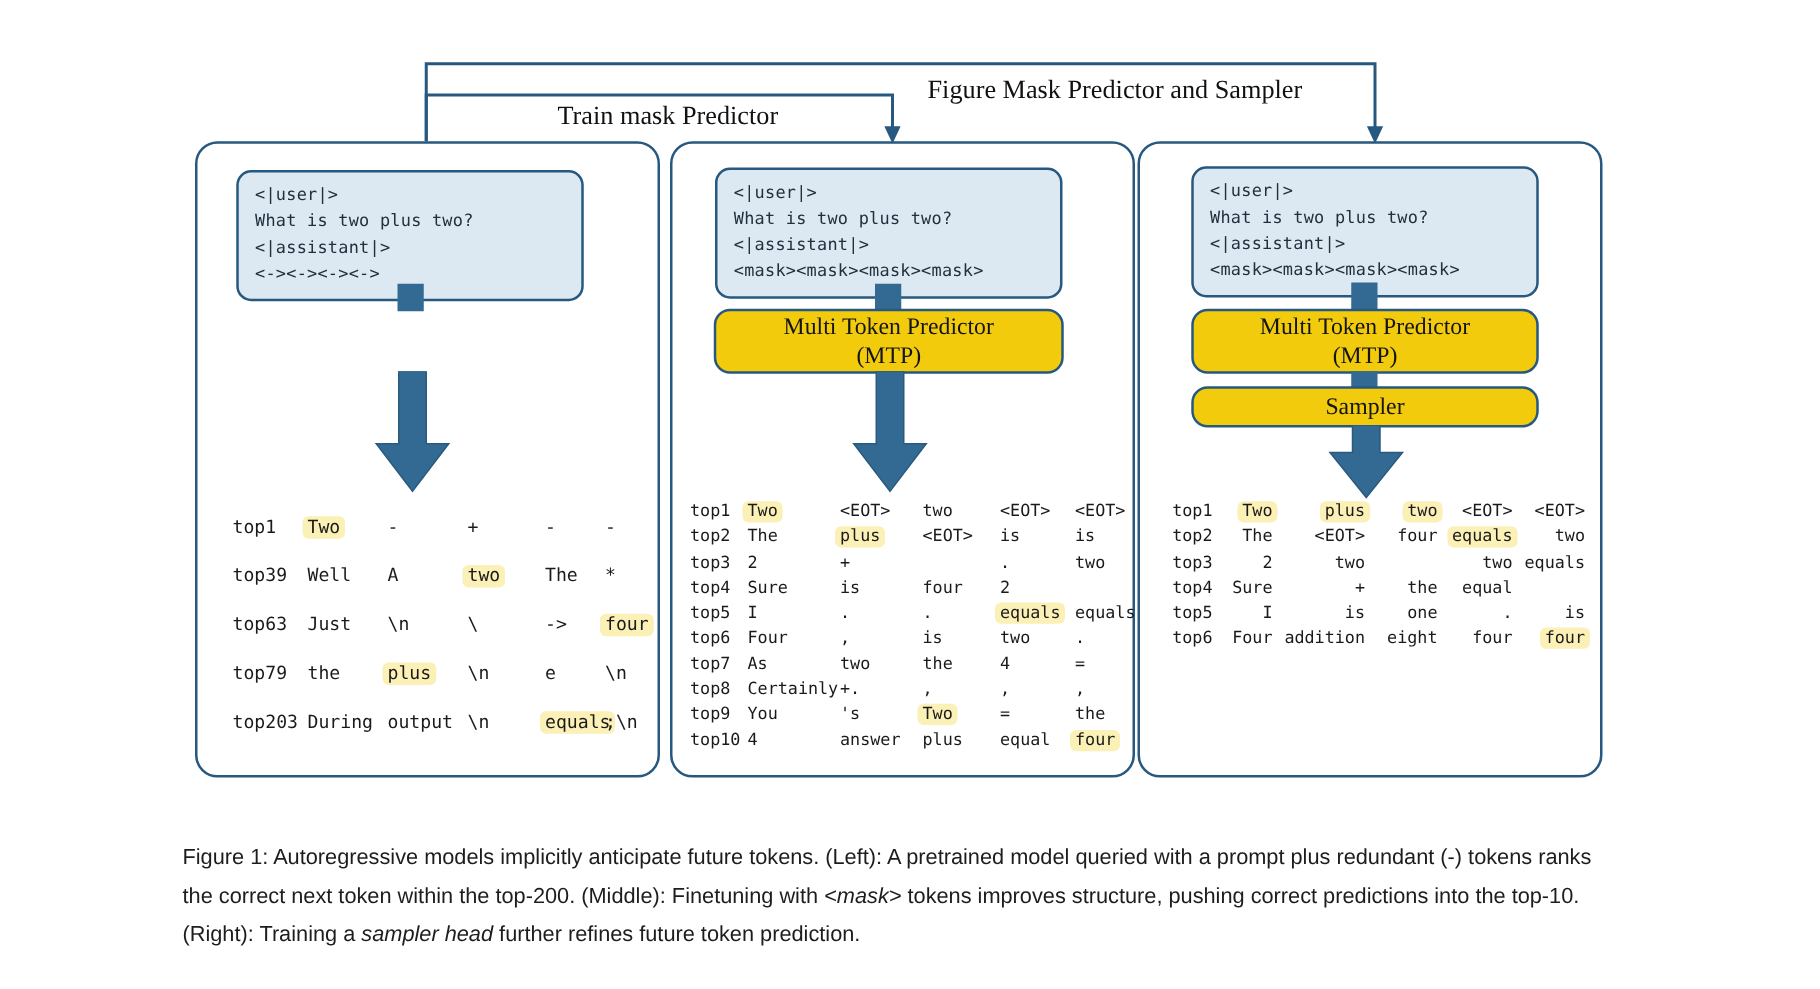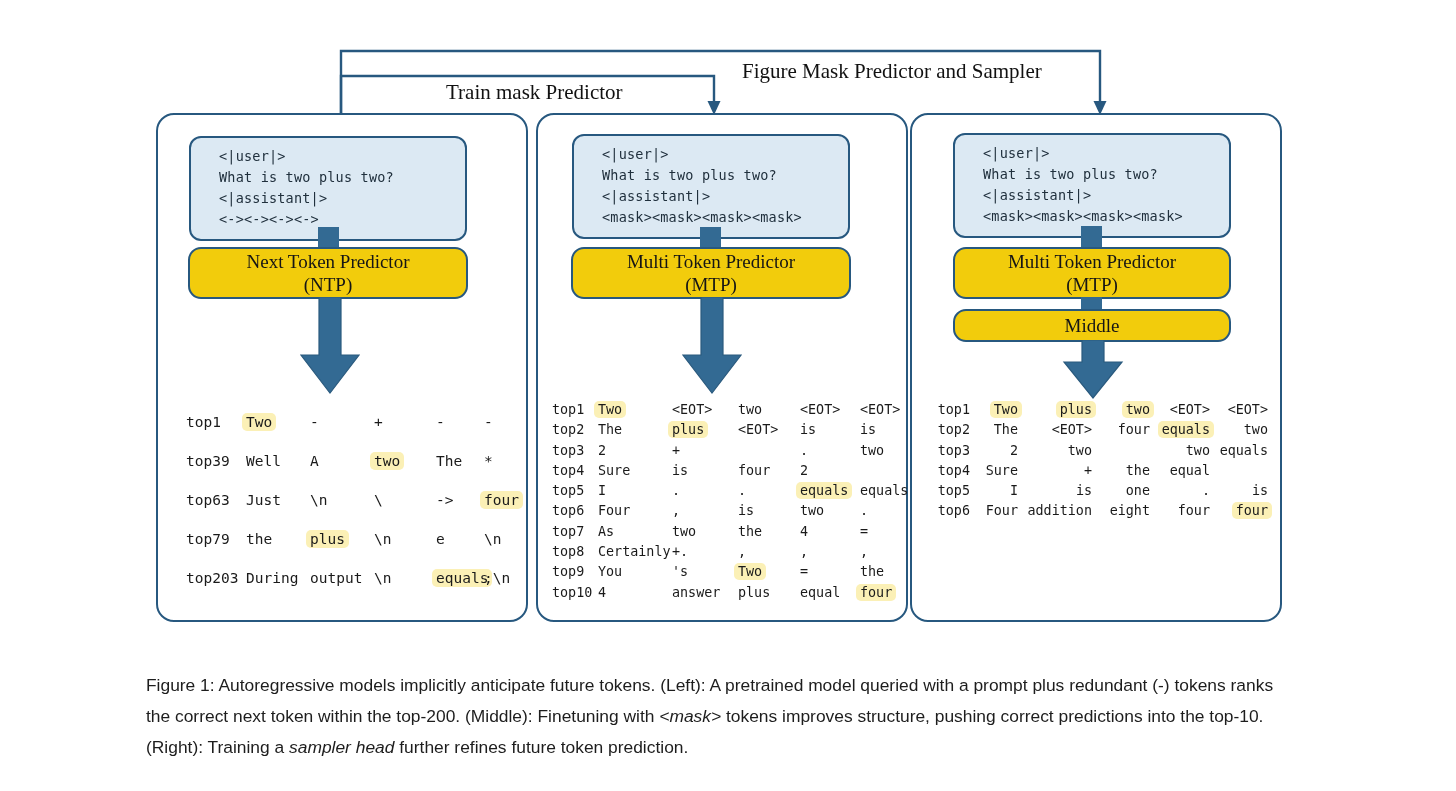--- a/index.html
+++ b/index.html
@@ -37,21 +37,21 @@
   #panel-mid   {left:536px;  top:113px; width:372px; height:509px;}
   #panel-right {left:910px;  top:113px; width:372px; height:509px;}
 
   
   .prompt-box{
     position:absolute;
     background:#DCE9F3;
     border:2.5px solid #27587F;
     border-radius:12px;
     box-sizing:border-box;
-    padding:8px 12px 9px 28px;
+    padding:8px 12px 9px 13px;
     font-family:"DejaVu Sans Mono","Liberation Mono",monospace;
     font-size:13.5px;
     line-height:1.55;
     color:#20303d;
     white-space:pre;
     letter-spacing:.2px;
   }
   #prompt-left {left:189px;  top:136px; width:278px;}
   #prompt-mid  {left:572px;  top:134px; width:278px;}
   #prompt-right{left:953px;  top:133px; width:278px;}
@@ -140,24 +140,20 @@
 
   <div class="panel" id="panel-left"></div>
 
   <div class="prompt-box" id="prompt-left">&lt;|user|&gt;
 What is two plus two?
 &lt;|assistant|&gt;
 &lt;-&gt;&lt;-&gt;&lt;-&gt;&lt;-&gt;</div>
 
   <div class="stub" id="stub-left"></div>
 
-  <div class="model-box" id="model-left">
-    <span>Next Token Predictor</span>
-    <span>(NTP)</span>
-  </div>
 
   <svg class="big-arrow" style="left:295px;top:297px;" width="70" height="98" viewBox="0 0 70 98" xmlns="http://www.w3.org/2000/svg">
     <polygon points="24,0 46,0 46,58 64,58 35,96 6,58 24,58" fill="#336A93" stroke="#2A5A7E" stroke-width="1.2"></polygon>
   </svg>
 
   <div class="tokens" id="tokens-left"><span class="trow"><span class="cell" style="width: 60px;">top1</span><span class="cell" style="width: 64px;"><span class="hl">Two</span></span><span class="cell" style="width: 64px;">-</span><span class="cell" style="width: 62px;">+</span><span class="cell" style="width: 48px;">-</span><span class="cell" style="width: 54px;">-</span></span><span class="trow"><span class="cell" style="width: 60px;">top39</span><span class="cell" style="width: 64px;">Well</span><span class="cell" style="width: 64px;">A</span><span class="cell" style="width: 62px;"><span class="hl">two</span></span><span class="cell" style="width: 48px;">The</span><span class="cell" style="width: 54px;">*</span></span><span class="trow"><span class="cell" style="width: 60px;">top63</span><span class="cell" style="width: 64px;">Just</span><span class="cell" style="width: 64px;">\n</span><span class="cell" style="width: 62px;">\</span><span class="cell" style="width: 48px;">-&gt;</span><span class="cell" style="width: 54px;"><span class="hl">four</span></span></span><span class="trow"><span class="cell" style="width: 60px;">top79</span><span class="cell" style="width: 64px;">the</span><span class="cell" style="width: 64px;"><span class="hl">plus</span></span><span class="cell" style="width: 62px;">\n</span><span class="cell" style="width: 48px;">e</span><span class="cell" style="width: 54px;">\n</span></span><span class="trow"><span class="cell" style="width: 60px;">top203</span><span class="cell" style="width: 64px;">During</span><span class="cell" style="width: 64px;">output</span><span class="cell" style="width: 62px;">\n</span><span class="cell" style="width: 48px;"><span class="hl">equals</span></span><span class="cell" style="width: 54px;">;\n</span></span></div>
 
   <div class="panel" id="panel-mid"></div>
 
   <div class="prompt-box" id="prompt-mid">&lt;|user|&gt;
@@ -188,21 +184,21 @@
   <div class="stub" id="stub-right"></div>
 
   <div class="model-box" id="model-right">
     <span>Multi Token Predictor</span>
     <span>(MTP)</span>
   </div>
 
   <div class="stub" id="stub-right2"></div>
 
   <div class="model-box" id="sampler-right">
-    <span>Middle</span>
+    <span>Sampler</span>
   </div>
 
   <svg class="big-arrow" style="left:1058px;top:340px;" width="70" height="60" viewBox="0 0 70 60" xmlns="http://www.w3.org/2000/svg">
     <polygon points="24,0 46,0 46,22 64,22 35,58 6,22 24,22" fill="#336A93" stroke="#2A5A7E" stroke-width="1.2"></polygon>
   </svg>
 
   <div class="tokens" id="tokens-right"><span class="trow"><span class="cell" style="width: 46px;">top1</span><span class="cell" style="width: 48px;"><span class="hl">Two</span></span><span class="cell" style="width: 74px;"><span class="hl">plus</span></span><span class="cell" style="width: 58px;"><span class="hl">two</span></span><span class="cell" style="width: 60px;">&lt;EOT&gt;</span><span class="cell" style="width: 58px;">&lt;EOT&gt;</span></span><span class="trow"><span class="cell" style="width: 46px;">top2</span><span class="cell" style="width: 48px;">The</span><span class="cell" style="width: 74px;">&lt;EOT&gt;</span><span class="cell" style="width: 58px;">four</span><span class="cell" style="width: 60px;"><span class="hl">equals</span></span><span class="cell" style="width: 58px;">two</span></span><span class="trow"><span class="cell" style="width: 46px;">top3</span><span class="cell" style="width: 48px;">2</span><span class="cell" style="width: 74px;">two</span><span class="cell" style="width: 58px;">&nbsp;</span><span class="cell" style="width: 60px;">two</span><span class="cell" style="width: 58px;">equals</span></span><span class="trow"><span class="cell" style="width: 46px;">top4</span><span class="cell" style="width: 48px;">Sure</span><span class="cell" style="width: 74px;">+</span><span class="cell" style="width: 58px;">the</span><span class="cell" style="width: 60px;">equal</span><span class="cell" style="width: 58px;">&nbsp;</span></span><span class="trow"><span class="cell" style="width: 46px;">top5</span><span class="cell" style="width: 48px;">I</span><span class="cell" style="width: 74px;">is</span><span class="cell" style="width: 58px;">one</span><span class="cell" style="width: 60px;">.</span><span class="cell" style="width: 58px;">is</span></span><span class="trow"><span class="cell" style="width: 46px;">top6</span><span class="cell" style="width: 48px;">Four</span><span class="cell" style="width: 74px;">addition</span><span class="cell" style="width: 58px;">eight</span><span class="cell" style="width: 60px;">four</span><span class="cell" style="width: 58px;"><span class="hl">four</span></span></span></div>
 
   <div id="caption">
     <span>Figure 1: Autoregressive models implicitly anticipate future tokens. (Left): A pretrained model queried with a prompt plus redundant (-) tokens ranks the correct next token within the top-200. (Middle): Finetuning with </span><i>&lt;mask&gt;</i><span> tokens improves structure, pushing correct predictions into the top-10. (Right): Training a </span><i>sampler head</i><span> further refines future token prediction.</span>

